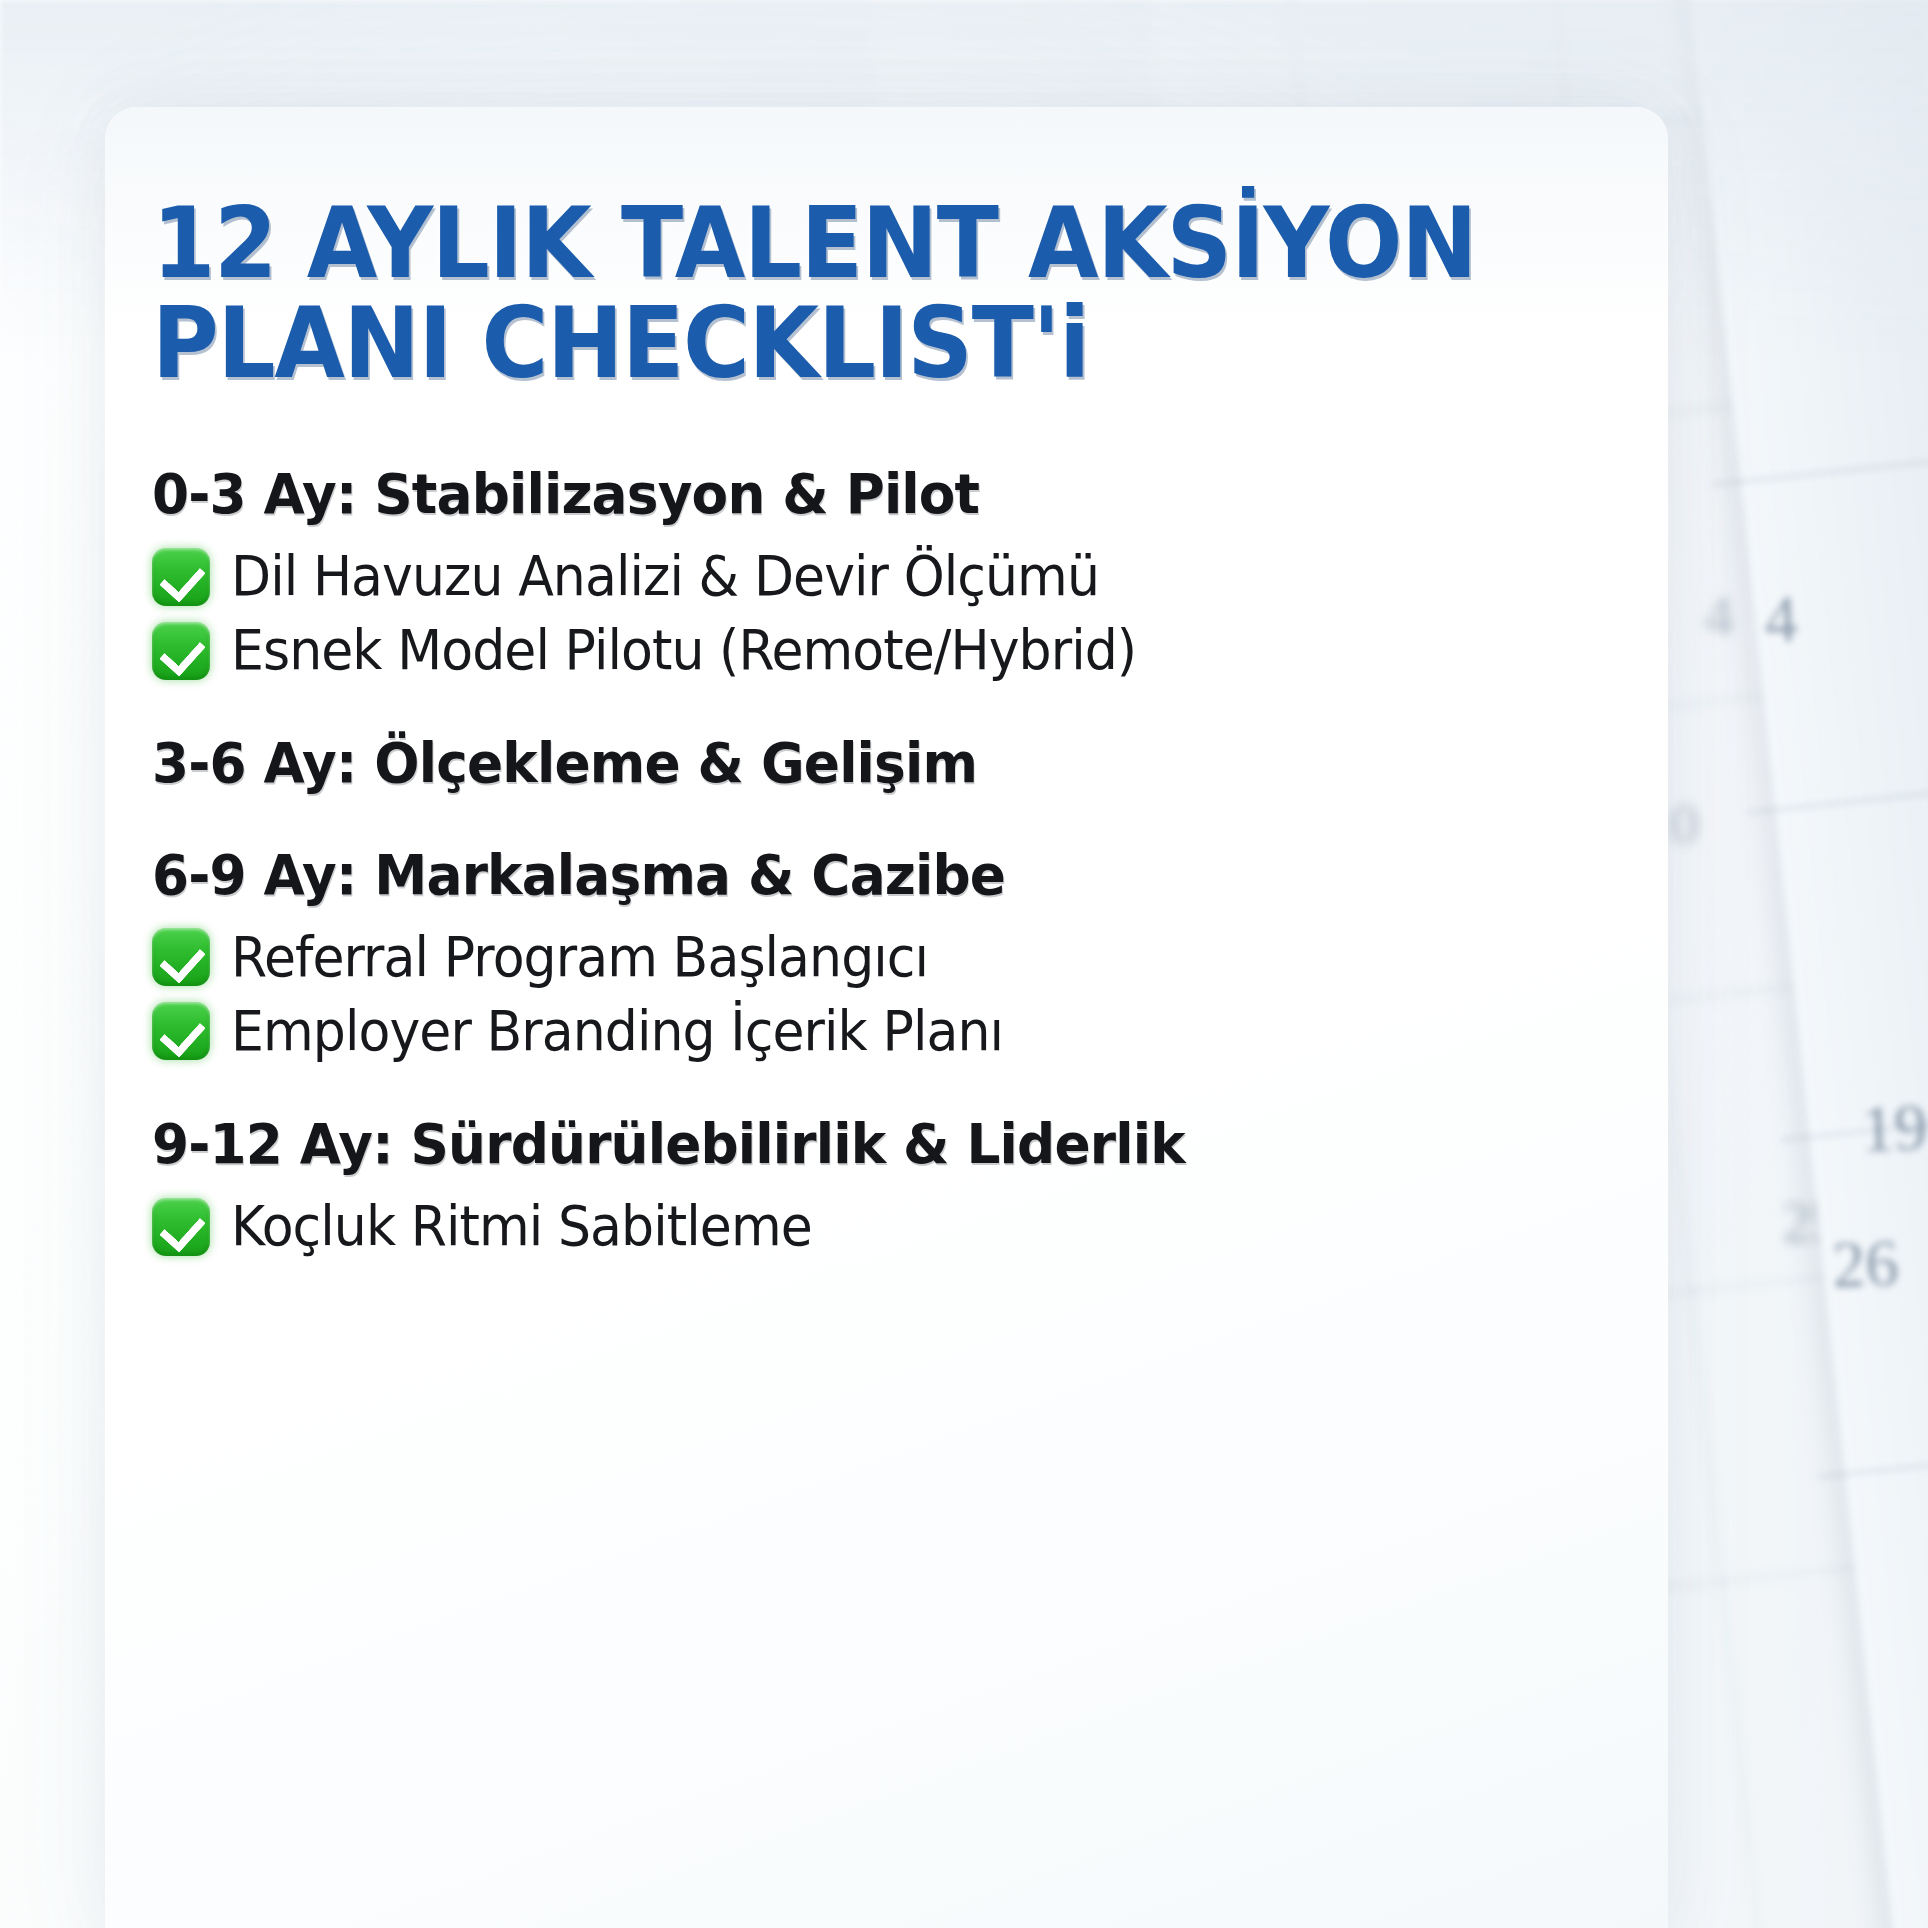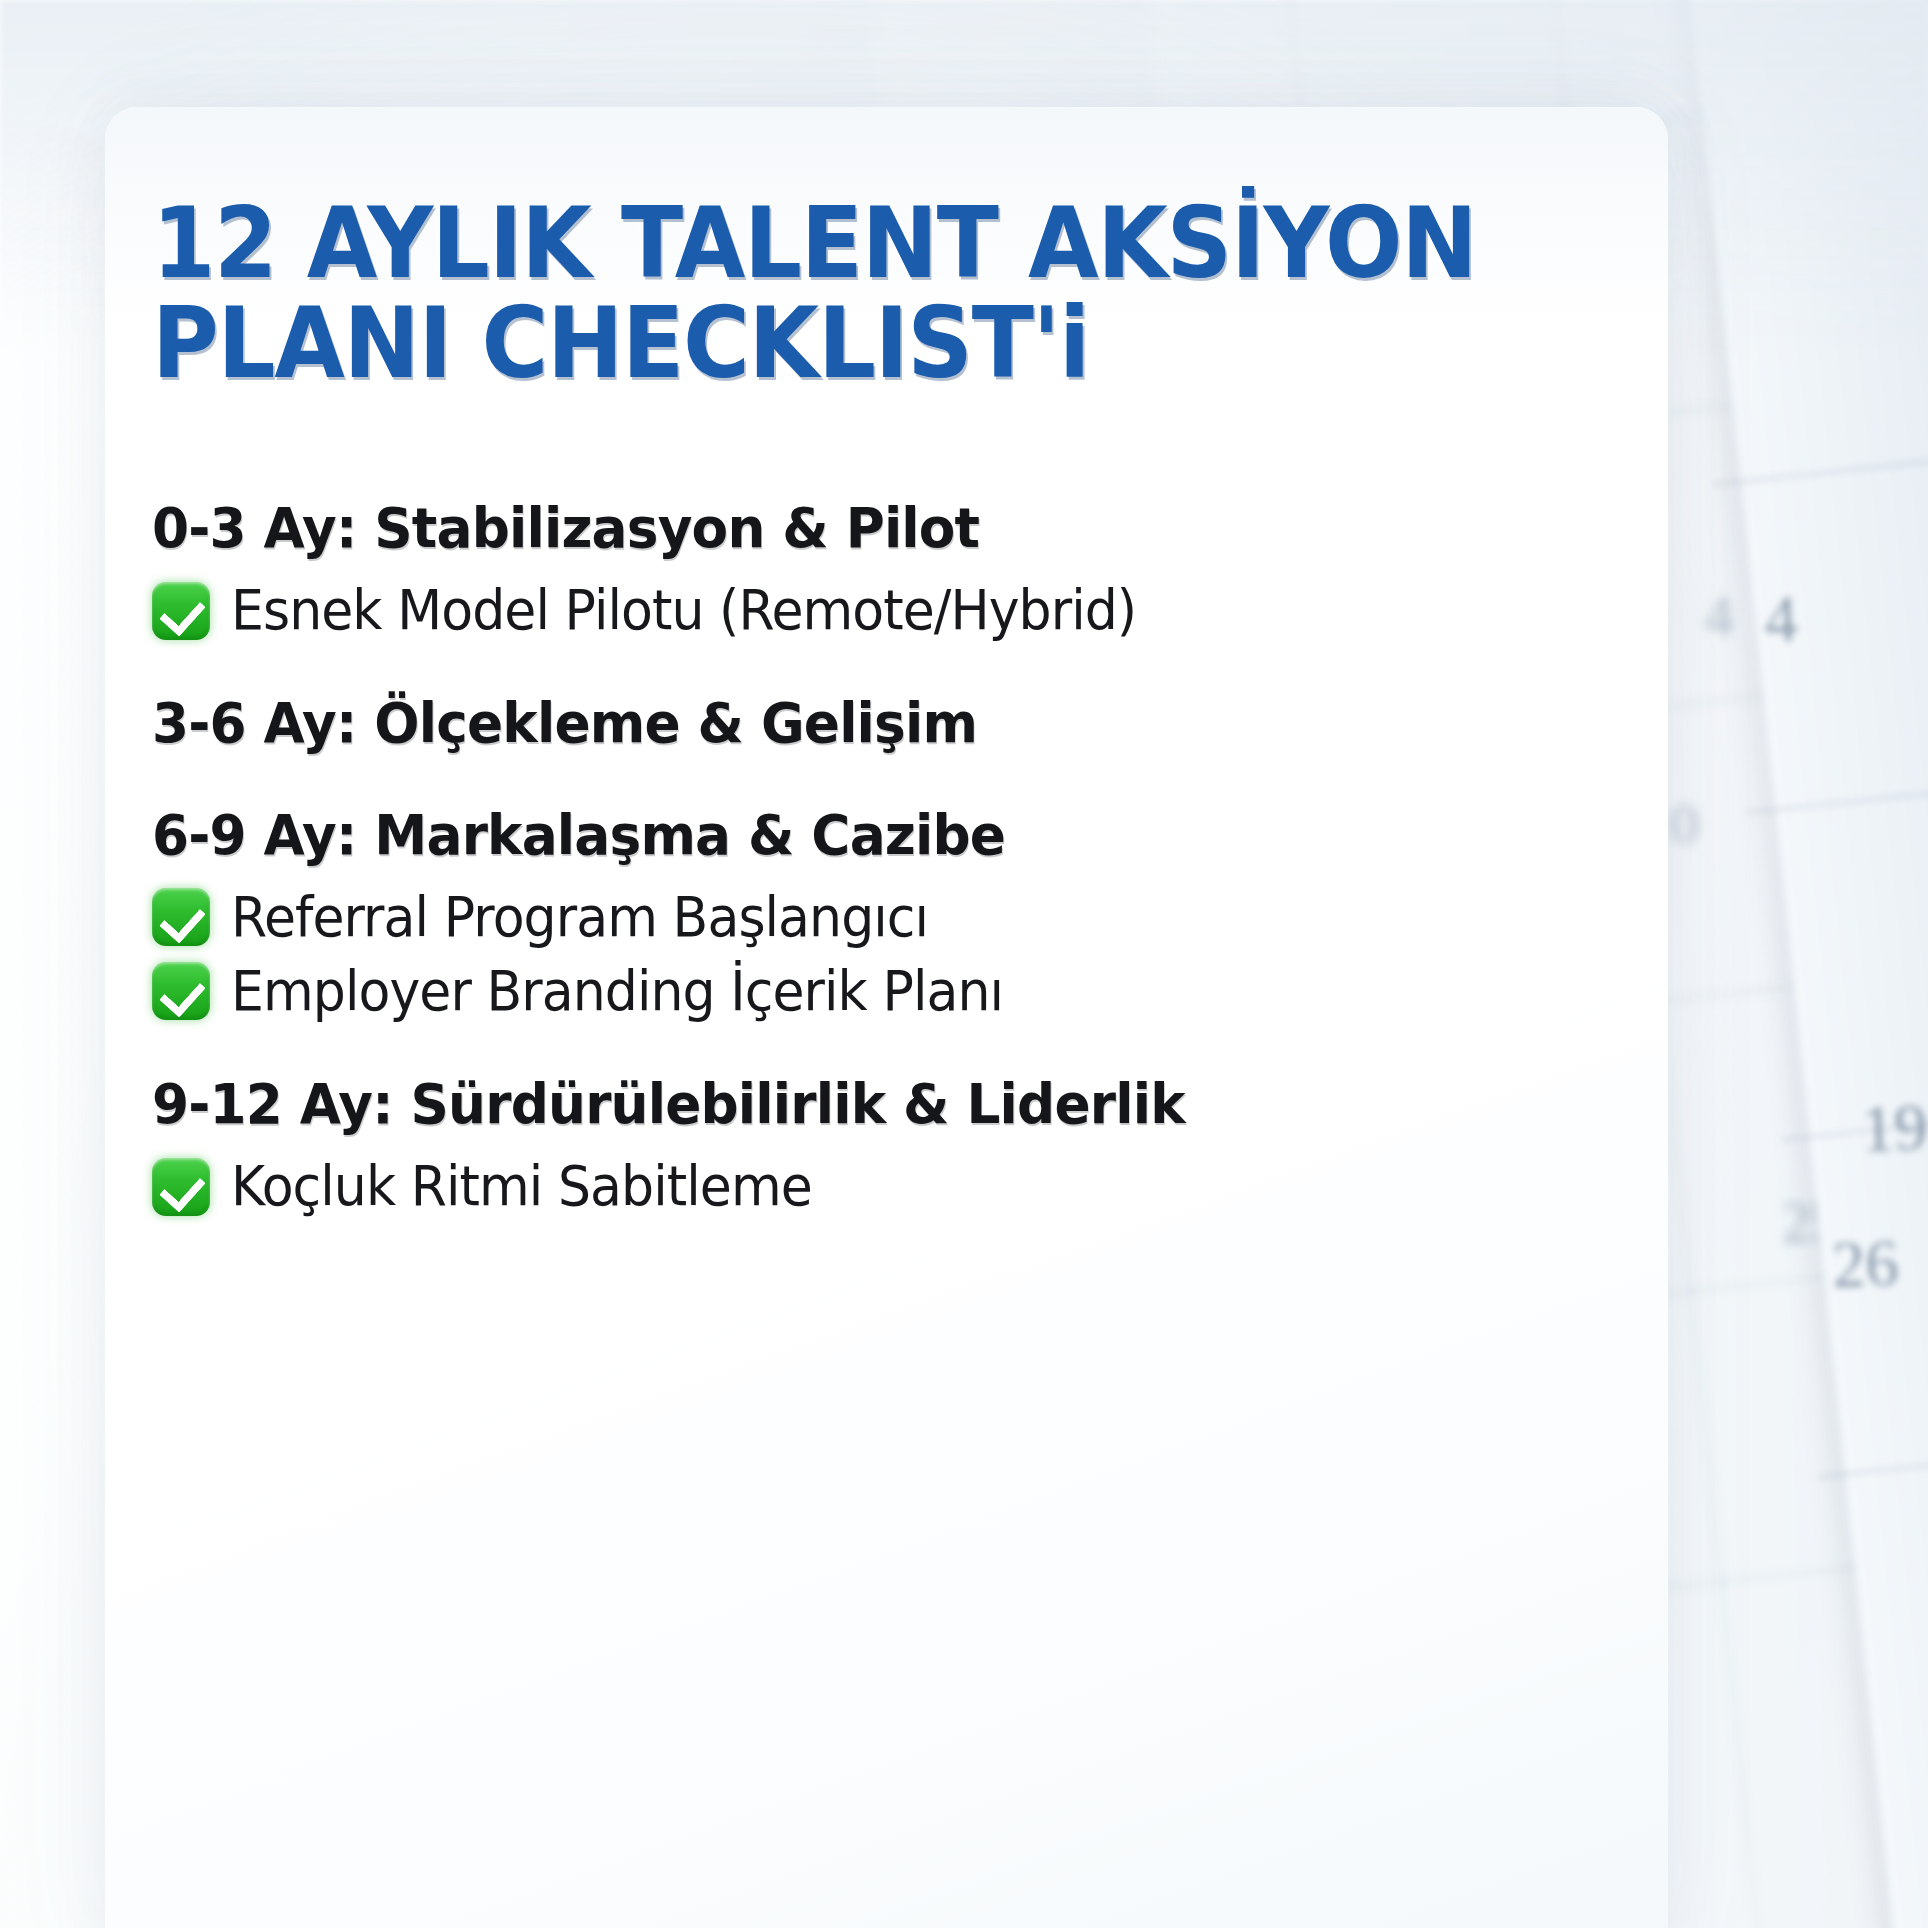--- a/index.html
+++ b/index.html
@@ -89,21 +89,21 @@
     line-height:1.02;
     letter-spacing:-1.4px;
     text-transform:none;
     text-shadow:1.9px 2.8px 0 rgba(10,50,100,.30), 0 1.9px 13px rgba(255,255,255,.85);
     transform:scaleX(.93);
     transform-origin:left center;
   }
   .title .ln{display:block;white-space:nowrap;}
 
   
-  .sections{margin-top:104px;}
+  .sections{margin-top:70px;}
   .section{margin-bottom:51px;}
   .sec-head{
     color:#14161a;
     font-family:"DejaVu Sans", sans-serif;
     font-weight:700;
     font-size:56px;
     line-height:1.08;
     letter-spacing:-0.8px;
     white-space:nowrap;
     transform:scaleX(.95);
@@ -204,20 +204,24 @@
       <span class="ln">12 AYLIK TALENT AKSİYON</span>
       <span class="ln">PLANI CHECKLIST'i</span>
     </h1>
 
     <div class="sections">
 
       <div class="section">
         <div class="sec-head">0-3 Ay: Stabilizasyon &amp; Pilot</div>
         <div class="item">
           <span class="check"></span>
+          <span class="item-label">Dil Havuzu Analizi &amp; Devir Ölçümü</span>
+        </div>
+        <div class="item">
+          <span class="check"></span>
           <span class="item-label">Esnek Model Pilotu (Remote/Hybrid)</span>
         </div>
       </div>
 
       <div class="section">
         <div class="sec-head">3-6 Ay: Ölçekleme &amp; Gelişim</div>
       </div>
 
       <div class="section">
         <div class="sec-head">6-9 Ay: Markalaşma &amp; Cazibe</div>

